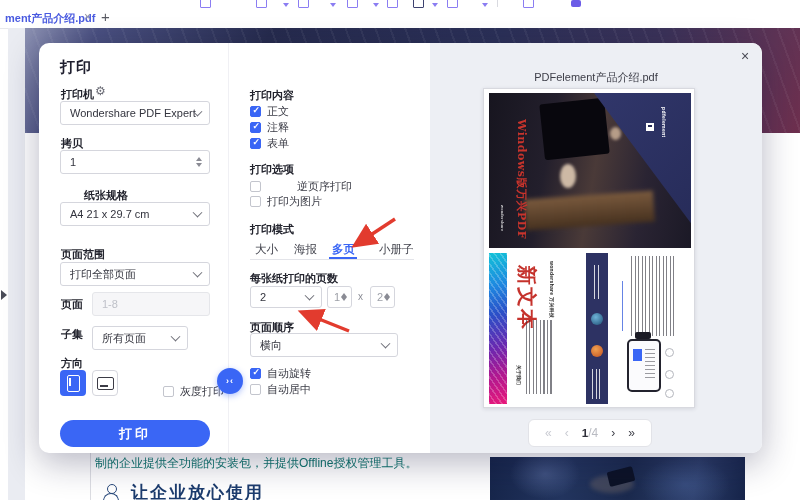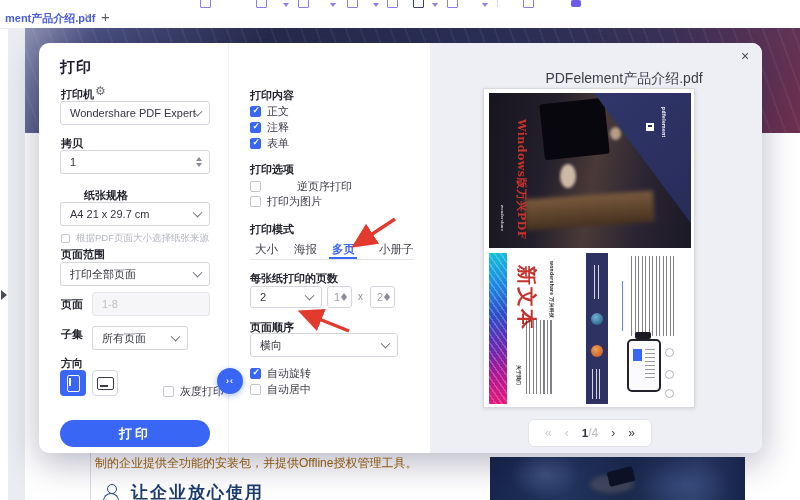--- a/index.html
+++ b/index.html
@@ -13,21 +13,21 @@
   
   #tabbar{position:absolute;left:0;top:8px;width:800px;height:20px;background:#fff;border-bottom:1px solid #e7e8ec;}
   .tabtitle{position:absolute;left:5px;top:3px;font-size:11px;font-weight:600;color:#4a5be0;}
   .tabclose{position:absolute;left:84px;top:2px;font-size:12px;color:#9a9ba5;cursor:default;}
   .tabplus{position:absolute;left:101px;top:0px;font-size:15px;color:#5a5b64;}
   
   .leftstrip{position:absolute;left:8px;top:28px;width:17px;height:472px;background:#eaecf2;}
   .hero{position:absolute;left:25px;top:28px;width:775px;height:105px;
         background:linear-gradient(115deg,#8e93b4 0%,#4a5080 9%,#262b4d 30%,#2b3057 58%,#3b3258 78%,#5e3355 92%,#6e2f4e 100%);}
   .hero-tex{position:absolute;inset:0;background:repeating-linear-gradient(70deg,rgba(255,255,255,.05) 0 2px,transparent 2px 14px);}
-  .docline{position:absolute;left:95px;top:455px;font-size:12px;color:#a16207;}
+  .docline{position:absolute;left:95px;top:455px;font-size:12px;color:#0f766e;}
   .docborder{position:absolute;left:90px;top:449px;width:1px;height:51px;background:#dcdde2;}
   .docheadwrap{position:absolute;left:103px;top:481px;display:flex;align-items:center;gap:12px;}
   .personicon{width:16px;height:18px;position:relative;}
   .personicon::before{content:"";position:absolute;left:4px;top:0;width:8px;height:8px;border:1.6px solid #2a4a7c;border-radius:50%;}
   .personicon::after{content:"";position:absolute;left:0;top:9px;width:14px;height:8px;border:1.6px solid #2a4a7c;border-bottom:none;border-radius:8px 8px 0 0;}
   .dochead{font-size:17px;font-weight:700;color:#1c3c6e;letter-spacing:2px;}
   .photo{position:absolute;left:490px;top:457px;width:255px;height:43px;overflow:hidden;
          background:linear-gradient(100deg,#16254a,#23355f 30%,#1b2a4e 55%,#2c3d68 80%,#16244a);}
   .photo .fold1{position:absolute;left:20px;top:-8px;width:70px;height:50px;border-radius:50%;background:radial-gradient(closest-side,rgba(90,110,160,.55),transparent);}
   .photo .fold2{position:absolute;left:150px;top:0px;width:90px;height:55px;border-radius:50%;background:radial-gradient(closest-side,rgba(70,95,150,.5),transparent);}
@@ -63,21 +63,21 @@
   .vdivider{position:absolute;left:189px;top:0;width:1px;height:410px;background:#f0f0f4;}
   .collapse{position:absolute;left:178px;top:325px;width:26px;height:26px;border-radius:50%;background:#3a66f5;color:#fff;
             display:flex;align-items:center;justify-content:center;font-size:9px;font-weight:700;letter-spacing:1px;box-shadow:0 2px 6px rgba(58,102,245,.4);}
   .ptabs{position:absolute;left:211px;top:198px;width:164px;height:18px;border-bottom:1px solid #e3e4e9;}
   .ptab{position:absolute;top:1px;font-size:11.5px;color:#3f404a;}
   .ptab.active{color:#3a66f5;font-weight:600;}
   .ptab-underline{position:absolute;top:16px;height:2px;background:#3a66f5;}
   
   .pvpanel{position:absolute;left:391px;top:0;width:332px;height:410px;background:#edeff4;border-radius:0 10px 10px 0;}
   .dlgclose{position:absolute;left:702px;top:5px;font-size:14px;color:#4a4b55;}
-  .pvtitle{position:absolute;left:391px;top:27px;width:332px;text-align:center;font-size:14px;color:#3c3d47;padding-left:28px;}
+  .pvtitle{position:absolute;left:391px;top:27px;width:332px;text-align:center;font-size:11px;color:#3c3d47;}
   .sheet{position:absolute;left:444px;top:45px;width:212px;height:320px;background:#fff;border:1px solid #d8d9df;box-sizing:border-box;box-shadow:0 1px 4px rgba(30,30,60,.12);}
   .pg1{position:absolute;left:5px;top:4px;width:202px;height:155px;overflow:hidden;
        background:linear-gradient(100deg,#17151f 0%,#231f2c 30%,#4a3a38 52%,#2a2433 75%,#1b1926 100%);}
   .pg1 .monitor{position:absolute;left:26%;top:5%;width:32%;height:36%;background:#08070d;border-radius:3px;transform:rotate(-6deg);}
   .pg1 .desk{position:absolute;left:18%;top:66%;width:64%;height:20%;background:linear-gradient(#7a5a3e,#46311f);filter:blur(2px);transform:rotate(-4deg);}
   .pg1 .face1{position:absolute;left:35%;top:46%;width:16px;height:24px;border-radius:50%;background:#cdb9a5;filter:blur(1.5px);}
   .pg1 .face2{position:absolute;left:60%;top:22%;width:11px;height:13px;border-radius:50%;background:#b69d88;filter:blur(1.5px);}
   .pg1 .tri{position:absolute;inset:0;background:linear-gradient(135deg,#353b72,#262b58);clip-path:polygon(52% 0,100% 0,100% 84%);}
   .rot{position:absolute;transform-origin:left top;transform:rotate(90deg);white-space:nowrap;}
   .pg1-red{font-family:"DejaVu Serif",serif;font-size:11px;font-weight:700;color:#c8342c;letter-spacing:.5px;}
@@ -174,24 +174,20 @@
       <span>1</span>
       <span class="sp-up"></span>
       <span class="sp-dn"></span>
     </div>
 
     <div class="lbl" style="left:22px;top:145px;padding-left:23px;">纸张规格</div>
     <div class="sel" style="left:21px;top:159px;width:150px;">
       <span>A4 21 x 29.7 cm</span>
       <span class="chev"></span>
     </div>
-    <div class="row" style="left:22px;top:189px;">
-      <span class="cb" style="width:9px;height:9px;"></span>
-      <span class="graytext">根据PDF页面大小选择纸张来源</span>
-    </div>
 
     <div class="lbl" style="left:22px;top:204px;">页面范围</div>
     <div class="sel" style="left:21px;top:219px;width:150px;">
       <span>打印全部页面</span>
       <span class="chev"></span>
     </div>
 
     <div class="lbl" style="left:22px;top:254px;font-weight:600;">页面</div>
     <div class="dis-input" style="left:53px;top:249px;width:118px;">
       <span>1-8</span>

